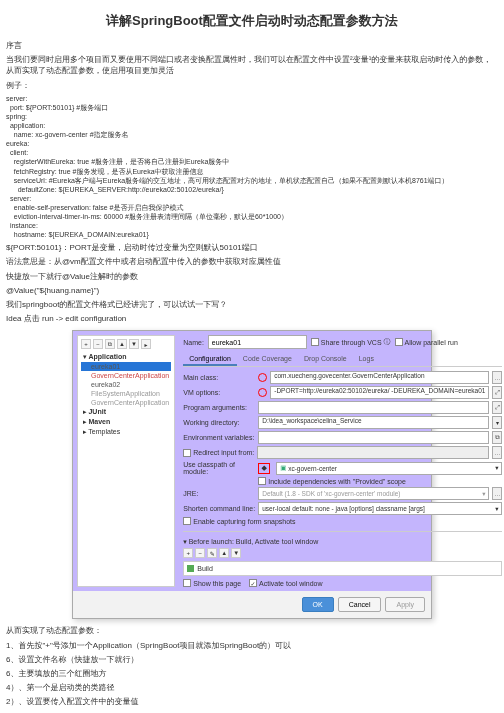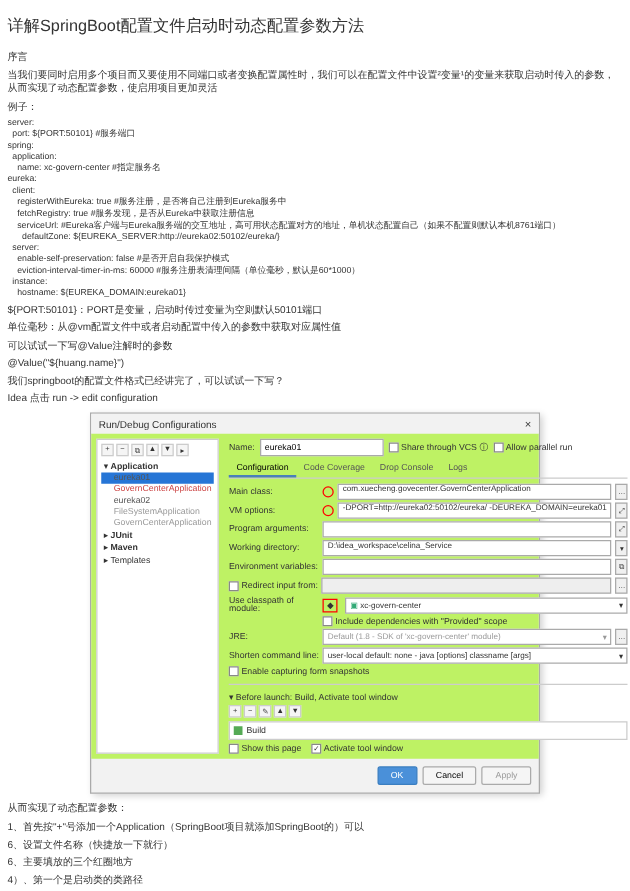--- a/index.html
+++ b/index.html
@@ -1,22 +1,22 @@
 <!DOCTYPE html>
 <html><head>
 <meta charset="utf-8">
 <style>
 *{margin:0;padding:0;box-sizing:border-box;font-family:"Microsoft YaHei",Arial,sans-serif}
 body{background:#fff;width:504px;font-size:8px;color:#333;padding:6px}
-h1{font-size:13px;font-weight:normal;margin:6px 0 10px}
+h1{text-align:center;font-size:13px;font-weight:bold;margin:6px 0 10px}
 .sect{font-size:8px;margin:3px 0;line-height:1.4}
 .code{font-size:7px;line-height:1.3;margin:3px 0;color:#333}
 .dialog{width:360px;margin:6px auto;border:1px solid #aaa;background:#f2f2f2;box-shadow:2px 2px 6px rgba(0,0,0,.2)}
 .dlg-title{background:#f2f2f2;padding:3px 6px;font-size:8px;display:flex;align-items:center;gap:4px}
-.dlg-body{display:flex;background:#bef264}
+.dlg-body{display:flex;background:#c4b5fd}
 .tree{width:100px;background:#fff;border:1px solid #ccc;margin:4px;padding:3px;font-size:7px}
 .tree-tb{display:flex;gap:2px;margin-bottom:3px}
 .tb-btn{width:10px;height:10px;border:1px solid #ccc;background:#f5f5f5;display:flex;align-items:center;justify-content:center;font-size:6px}
 .tree-item{padding:1px 2px;white-space:nowrap;overflow:hidden}
 .tree-item.sel{background:#2675d6;color:#fff}
 .tree-item.sub{padding-left:10px;color:#555}
 .main{flex:1;padding:4px;font-size:7px}
 .name-row{display:flex;align-items:center;gap:4px;margin-bottom:4px}
 .name-row input{flex:0 0 90px;height:14px;border:1px solid #aaa;padding:0 3px;font-size:7px}
 .chk{display:flex;align-items:center;gap:2px;font-size:7px}
@@ -57,31 +57,27 @@
     registerWithEureka: true #服务注册，是否将自己注册到Eureka服务中
     fetchRegistry: true #服务发现，是否从Eureka中获取注册信息
     serviceUrl: #Eureka客户端与Eureka服务端的交互地址，高可用状态配置对方的地址，单机状态配置自己（如果不配置则默认本机8761端口）
       defaultZone: ${EUREKA_SERVER:http://eureka02:50102/eureka/}
   server:
     enable-self-preservation: false #是否开启自我保护模式
     eviction-interval-timer-in-ms: 60000 #服务注册表清理间隔（单位毫秒，默认是60*1000）
   instance:
     hostname: ${EUREKA_DOMAIN:eureka01}</pre>
 <p class="sect">${PORT:50101}：PORT是变量，启动时传过变量为空则默认50101端口</p>
-<p class="sect">单位毫秒：从@vm配置文件中或者启动配置中传入的参数中获取对应属性值</p>
-<p class="sect">可以试试一下写@Value注解时的参数</p>
+<p class="sect">语法意思是：从@vm配置文件中或者启动配置中传入的参数中获取对应属性值</p>
+<p class="sect">快捷放一下就行@Value注解时的参数</p>
 <p class="sect">@Value("${huang.name}")</p>
 <p class="sect">我们springboot的配置文件格式已经讲完了，可以试试一下写？</p>
 <p class="sect">Idea 点击 run -&gt; edit configuration</p>
 
 <div class="dialog">
-  <div class="dlg-title">
-    <span>Run/Debug Configurations</span>
-    <span style="margin-left:auto;font-size:9px">×</span>
-  </div>
   <div class="dlg-body">
     <div class="tree">
       <div class="tree-tb">
         <div class="tb-btn">+</div>
         <div class="tb-btn">−</div>
         <div class="tb-btn">⧉</div>
         <div class="tb-btn">▲</div>
         <div class="tb-btn">▼</div>
         <div class="tb-btn">▸</div>
       </div>

